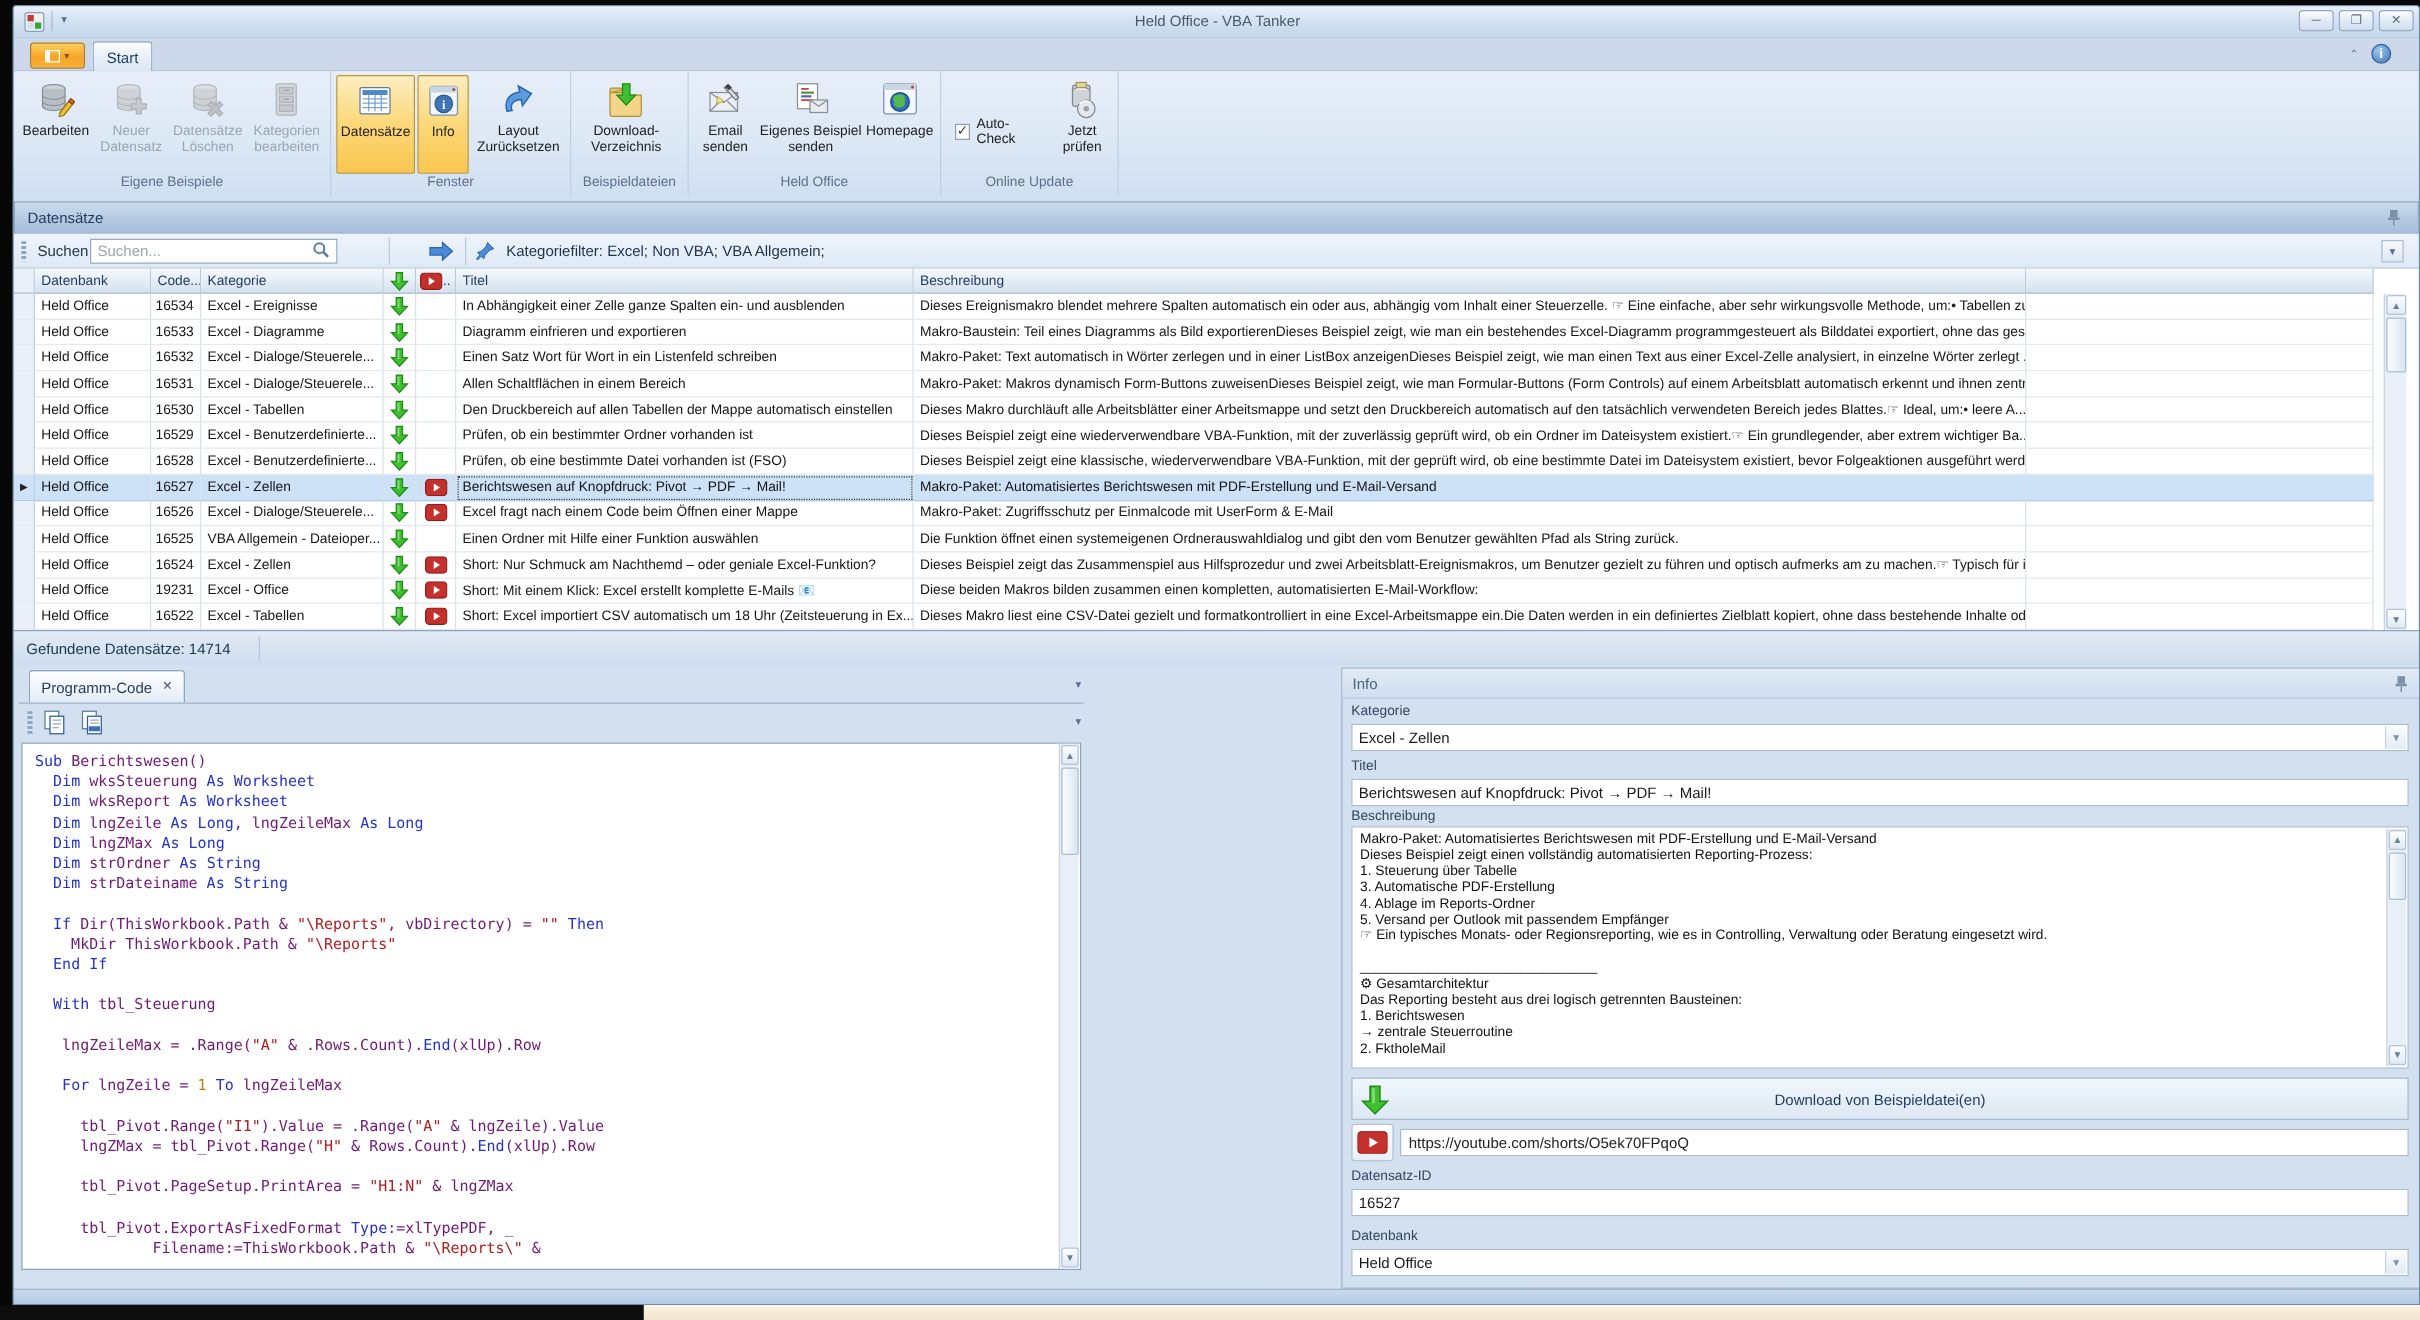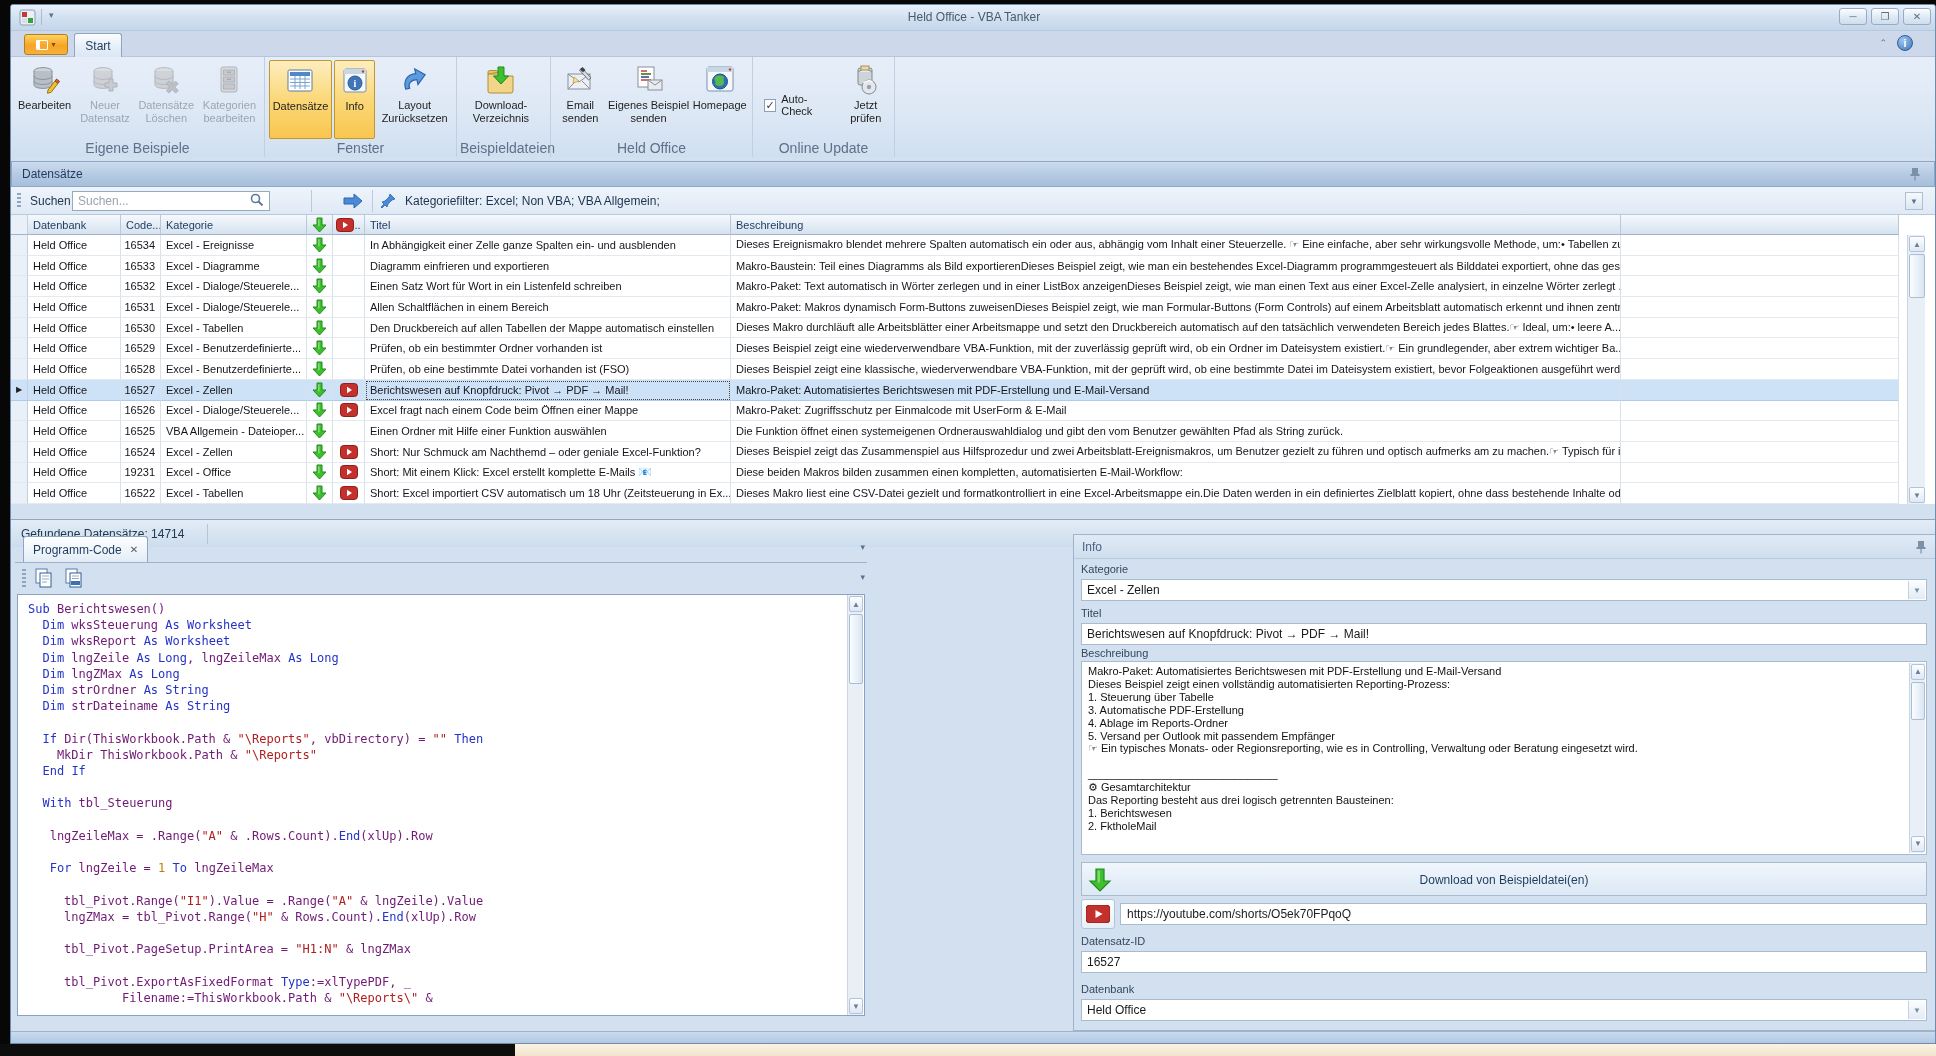--- a/index.html
+++ b/index.html
@@ -31,21 +31,21 @@
     font-size:12px;color:#1e3a5f;display:flex;align-items:center;justify-content:center;}
   .ribchev{position:absolute;right:48px;top:7px;font-size:9px;color:#5a7394;}
   .ribhelp{position:absolute;right:22px;top:4px;width:16px;height:16px;border-radius:50%;
     background:radial-gradient(circle at 35% 30%,#9ec7ef,#3e76b8);color:#fff;font-size:11px;font-weight:bold;
     display:flex;align-items:center;justify-content:center;border:1px solid #2f5f98;}
   
   .ribbon{position:absolute;left:0;top:52px;width:100%;height:100px;
     background:linear-gradient(#e7eef9,#dde8f5 55%,#d0dff0);display:flex;}
   .rgroup{height:100%;display:flex;flex-direction:column;border-right:1px solid #c0cfe2;padding:2px 3px 0 3px;}
   .rbtns{flex:1;display:flex;align-items:stretch;}
-  .rglabel{height:17px;text-align:center;font-size:14px;color:#5e7189;}
+  .rglabel{height:17px;text-align:center;font-size:11px;color:#5e7189;}
   .rbtn{display:flex;flex-direction:column;align-items:center;padding-top:3px;margin:1px;border-radius:2px;}
   .rbtn .ric{width:34px;height:34px;display:flex;align-items:center;justify-content:center;}
   .rbtn .rlb{font-size:11px;color:#1e1e1e;text-align:center;line-height:13px;margin-top:2px;white-space:pre-line;}
   .rbtn.disabled .rlb{color:#9aa6b4;}
   .rbtn.disabled svg{filter:grayscale(1);opacity:.55;}
   .rbtn.active{border:1px solid #c0982f;background:linear-gradient(#fdeec0,#fbd878 50%,#f9c64f);}
   .chkrow{display:flex;align-items:center;gap:5px;margin:38px 6px 0 8px;height:16px;}
   .chkbox{width:13px;height:13px;border:1px solid #8ca0b8;background:#fff;color:#3a3a3a;font-size:11px;
     display:flex;align-items:center;justify-content:center;line-height:1;}
   .chklbl{font-size:11px;color:#1e1e1e;}
@@ -82,21 +82,21 @@
   .gc.cind{background:#e9f0f8;border-right:1px solid #c3d0e0;padding:0;justify-content:center;}
   .gc.cicon{justify-content:center;padding:0;}
   .titelfocus{outline:1px dotted #444;outline-offset:-2px;}
   .gsbar{position:absolute;right:10px;top:20px;width:18px;height:269px;background:#e9eff7;border-left:1px solid #c9d5e3;}
   .sbtn{width:16px;height:16px;margin:1px 0 0 1px;border:1px solid #b4c4d8;border-radius:2px;
     background:linear-gradient(#fdfeff,#dfe9f4);color:#6b7f98;font-size:8px;display:flex;align-items:center;justify-content:center;}
   .sthumb{width:16px;height:44px;margin:2px 0 0 1px;border:1px solid #a9bdd4;border-radius:2px;
     background:linear-gradient(90deg,#fbfdff,#d9e5f2);}
   .sbot{position:absolute;bottom:1px;left:0;}
   
-  .statusbar{position:absolute;left:0;top:514px;width:100%;height:28px;border-top:1px solid #8da7c5;
+  .statusbar{position:absolute;left:0;top:499px;width:100%;height:28px;border-top:1px solid #8da7c5;
     background:linear-gradient(#e3ecf6,#cddced);font-size:12px;color:#22384f;display:flex;align-items:center;padding-left:10px;}
   .statussep{position:absolute;left:196px;top:4px;width:1px;height:20px;background:#b5c5d9;}
   
   .codepanel{position:absolute;left:4px;top:531px;width:852px;height:495px;}
   .ctab{position:absolute;left:8px;top:0;height:26px;border:1px solid #8ca6c4;border-bottom:none;border-radius:3px 3px 0 0;
     background:linear-gradient(#fdfeff,#eef4fa 60%,#e2ebf5);display:flex;align-items:center;gap:8px;padding:0 9px;
     font-size:12px;color:#1e3a5f;}
   .ctab .x{color:#4a5a6c;font-size:10px;font-weight:bold;}
   .ctabline{position:absolute;left:0;top:26px;width:100%;height:1px;background:#9fb4cc;}
   .ctabdrop{position:absolute;right:2px;top:6px;font-size:9px;color:#5a7394;}
@@ -704,20 +704,21 @@
           <div>1. Steuerung über Tabelle</div>
           <div>3. Automatische PDF-Erstellung</div>
           <div>4. Ablage im Reports-Ordner</div>
           <div>5. Versand per Outlook mit passendem Empfänger</div>
           <div>☞ Ein typisches Monats- oder Regionsreporting, wie es in Controlling, Verwaltung oder Beratung eingesetzt wird.</div>
           <div>&nbsp;</div>
           <div>_______________________________</div>
           <div>⚙ Gesamtarchitektur</div>
           <div>Das Reporting besteht aus drei logisch getrennten Bausteinen:</div>
           <div>1. Berichtswesen</div>
+          <div>→ zentrale Steuerroutine</div>
           <div>2. FktholeMail</div>
         </div>
       <div class="bsbar">
         <div class="sbtn" style="width:14px">▲</div>
         <div class="sthumb" style="width:14px;height:38px"></div>
         <div class="sbtn sbot" style="width:14px">▼</div>
       </div>
     </div>
     <div class="dlrow">
       <svg style="position:absolute;left:6px;top:4px" width="24" height="26" viewBox="0 0 24 26">

